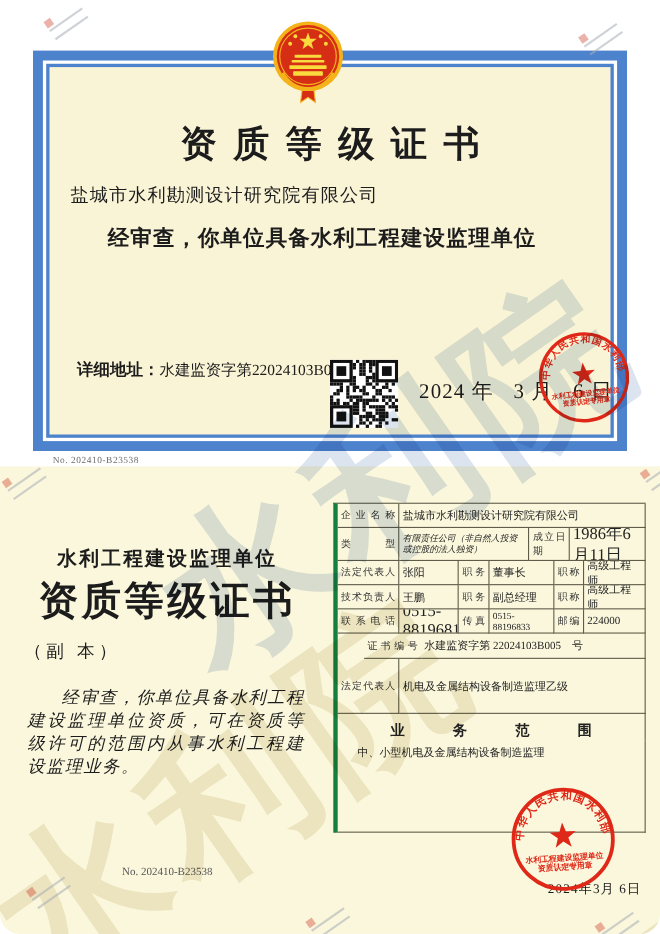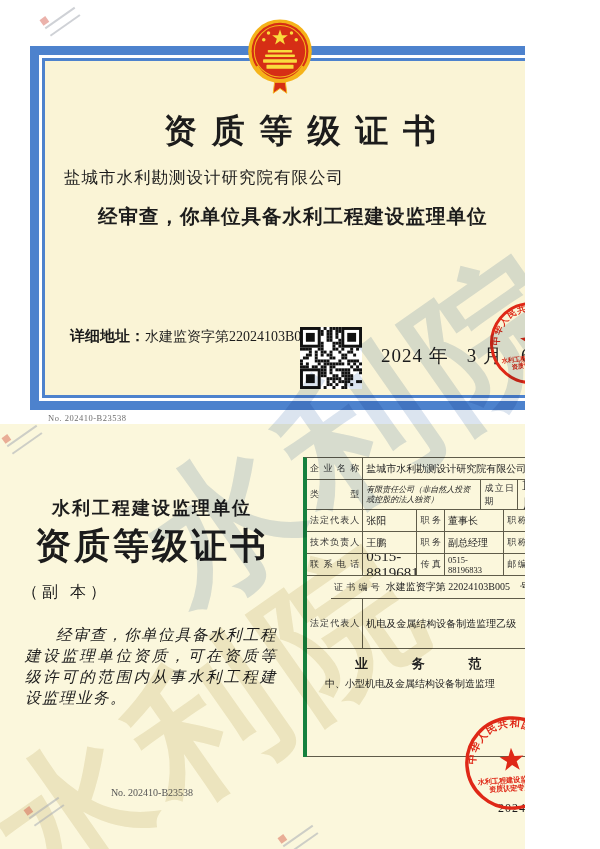--- a/index.html
+++ b/index.html
@@ -1,17 +1,17 @@
 <!DOCTYPE html>
 <html><head>
 <meta charset="utf-8">
 <style>
   html,body{margin:0;padding:0;background:#fff;}
-  .canvas{position:relative;width:525px;height:849px;background:#ffffff;overflow:hidden;
-          font-family:"Liberation Serif","DejaVu Serif",serif;color:#1c1c1c;}
+  .canvas{position:relative;width:600px;height:849px;background:#ffffff;overflow:hidden;
+          font-family:"Liberation Serif","DejaVu Serif",serif;color:#1c1c1c;border-radius:18px;}
   
   .cert{position:absolute;left:30px;top:46px;width:540px;height:364px;
         border:9px solid #4d82cd;background:#fff;box-sizing:border-box;}
   .cert-inner{position:absolute;inset:3px;border:3px solid #4d82cd;background:#faf4d6;}
   .cert-title{position:absolute;left:0;top:48px;width:100%;text-align:center;
         font-size:33px;font-weight:bold;letter-spacing:0.45em;text-indent:0.45em;}
   .cert-company{position:absolute;left:19px;top:106px;font-size:16.5px;letter-spacing:1px;}
   .cert-statement{position:absolute;left:53px;top:142px;font-size:19.5px;font-weight:bold;letter-spacing:1px;}
   .cert-gradeline{position:absolute;left:19px;top:194px;font-size:16.5px;letter-spacing:1px;}
   .cert-gradeline .suffix{font-size:20px;font-weight:bold;margin-left:30px;}

